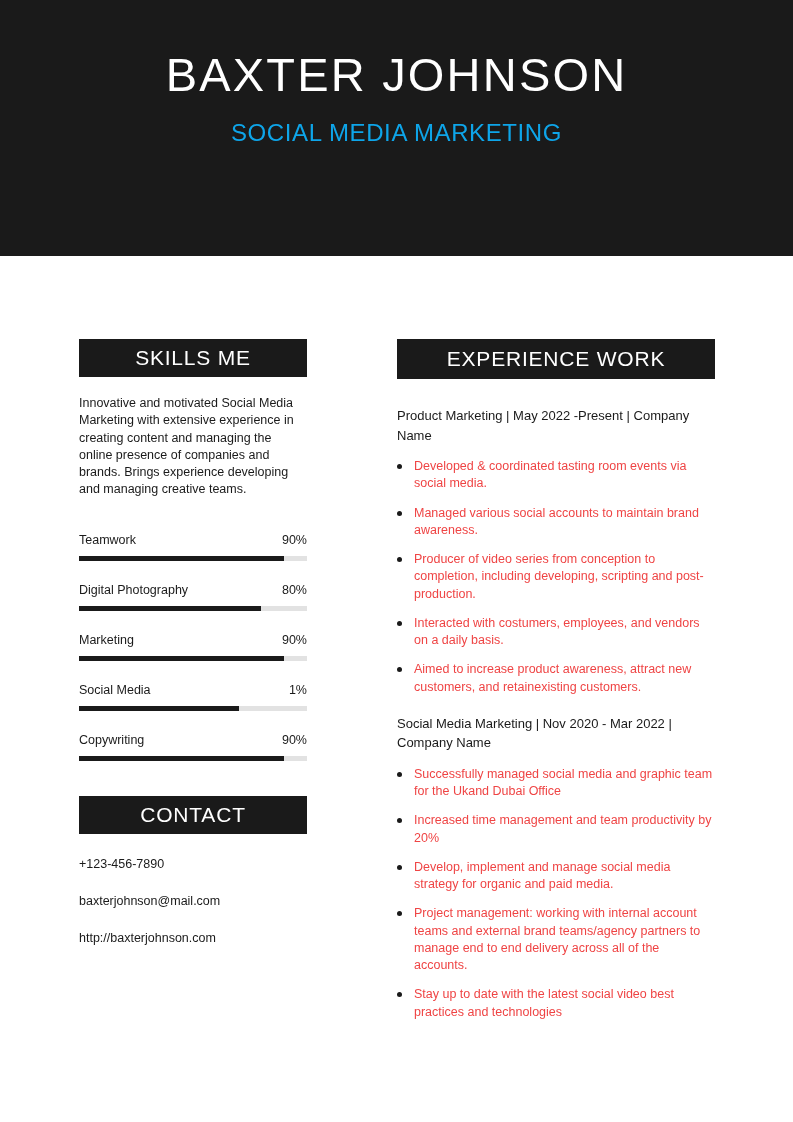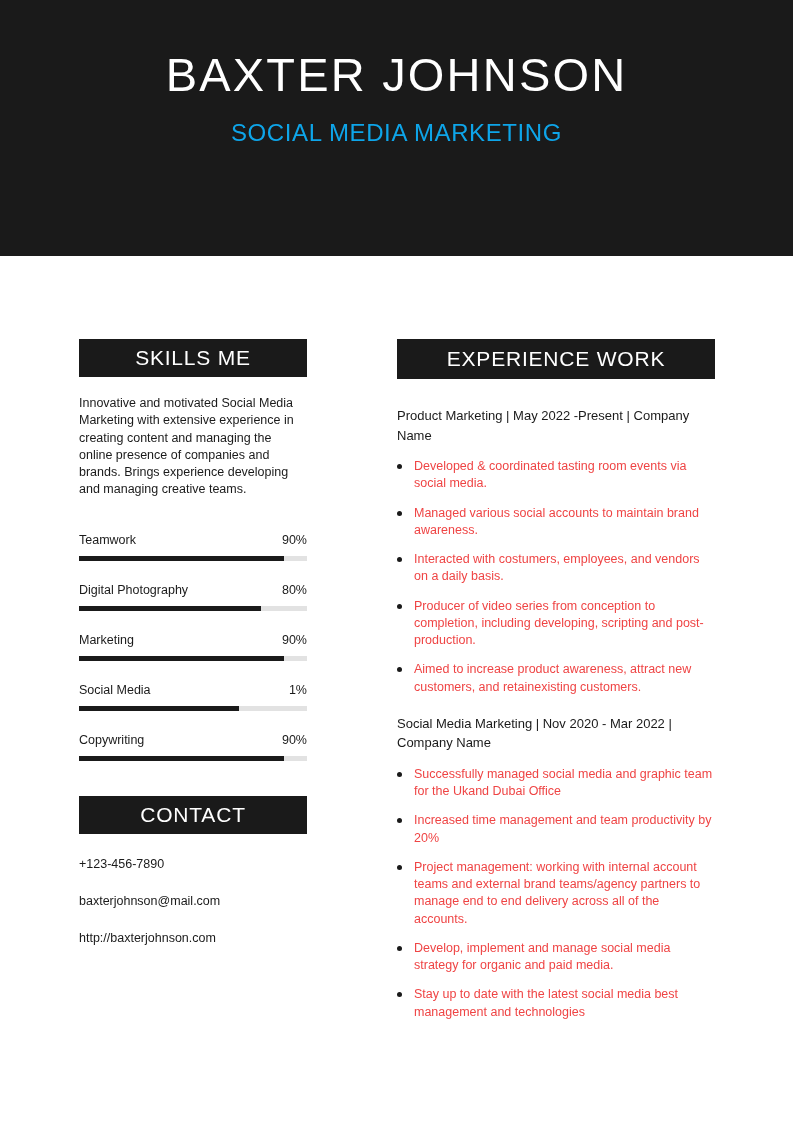--- a/index.html
+++ b/index.html
@@ -254,32 +254,32 @@
     <div class="col-gap"></div>
 
     <div class="col-right">
       <div class="sec-head right">EXPERIENCE WORK</div>
 
       <div class="job">
         <div class="job-title">Product Marketing | May 2022 -Present | Company Name</div>
         <ul class="bullets">
           <li>Developed &amp; coordinated tasting room events via social media.</li>
           <li>Managed various social accounts to maintain brand awareness.</li>
+          <li>Producer of video series from conception to completion, including developing, scripting and post-production.</li>
           <li>Interacted with costumers, employees, and vendors on a daily basis.</li>
-          <li>Producer of video series from conception to completion, including developing, scripting and post-production.</li>
           <li>Aimed to increase product awareness, attract new customers, and retainexisting customers.</li>
         </ul>
       </div>
 
       <div class="job second">
         <div class="job-title">Social Media Marketing | Nov 2020 - Mar 2022 | Company Name</div>
         <ul class="bullets">
           <li>Successfully managed social media and graphic team for the Ukand Dubai Office</li>
           <li>Increased time management and team productivity by 20%</li>
+          <li>Develop, implement and manage social media strategy for organic and paid media.</li>
           <li>Project management: working with internal account teams and external brand teams/agency partners to manage end to end delivery across all of the accounts.</li>
-          <li>Develop, implement and manage social media strategy for organic and paid media.</li>
-          <li>Stay up to date with the latest social media best management and technologies</li>
+          <li>Stay up to date with the latest social video best practices and technologies</li>
         </ul>
       </div>
     </div>
 
   </div>
 </div>
 
 </body></html>

